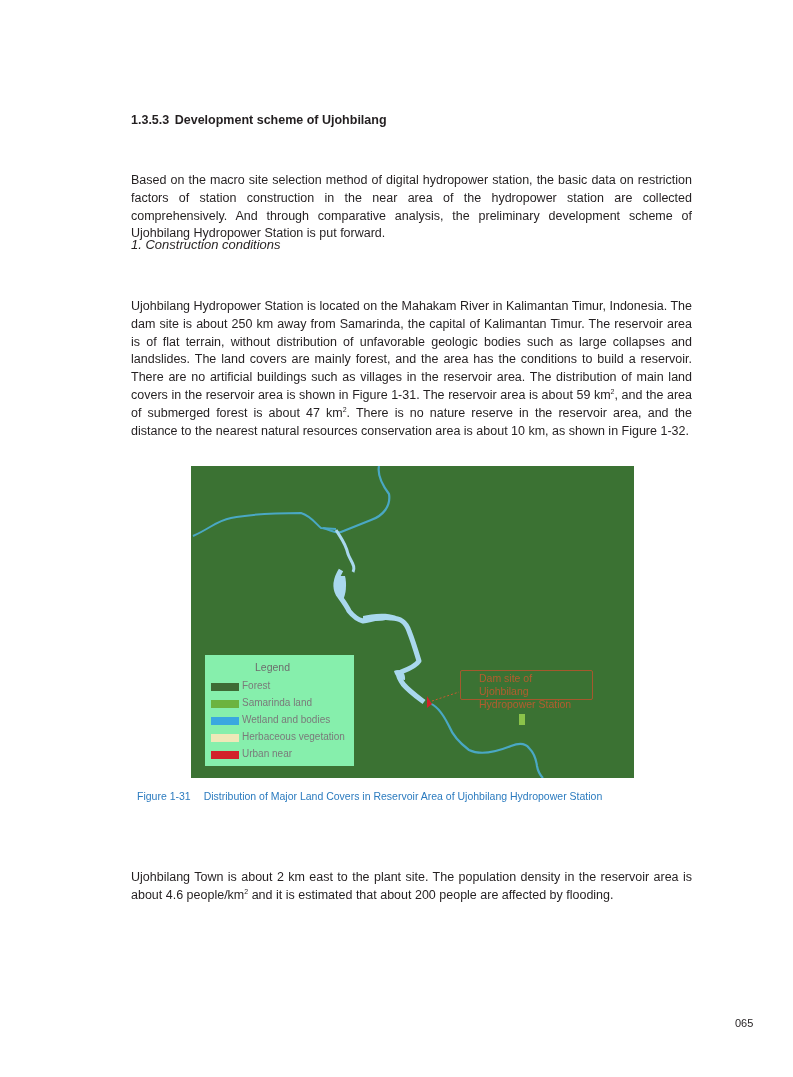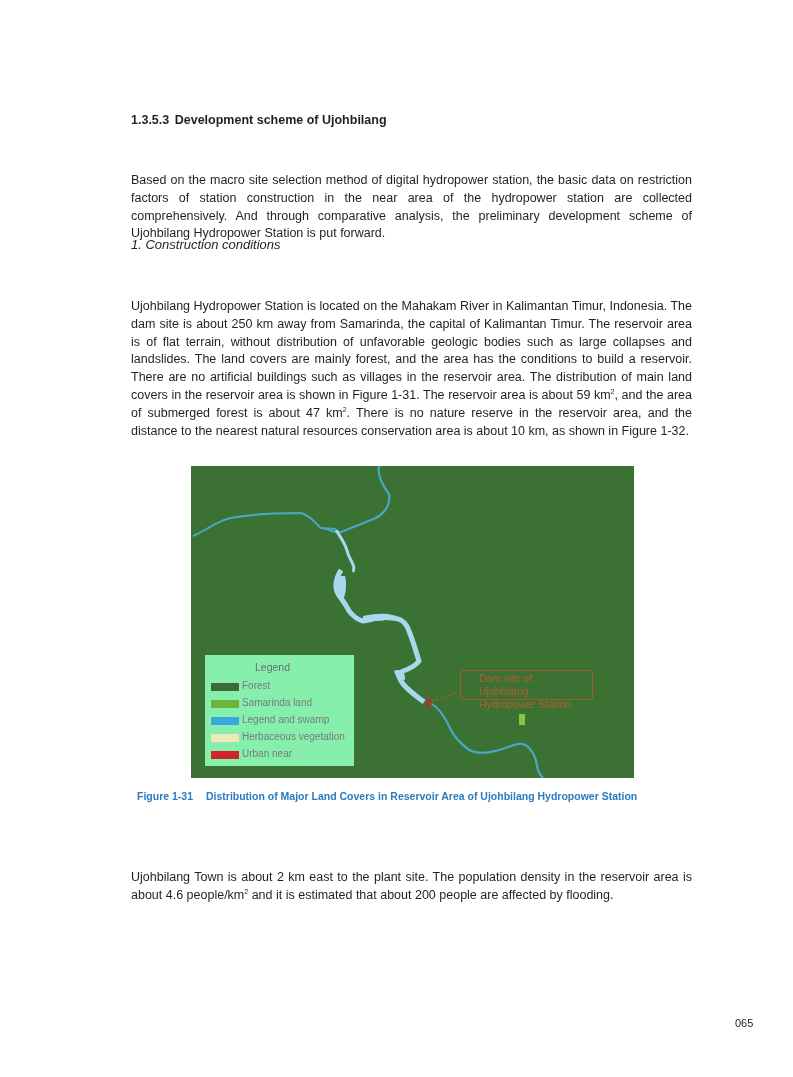--- a/index.html
+++ b/index.html
@@ -17,21 +17,21 @@
   sup { font-size:7px; vertical-align:super; line-height:0; }
   .figure { position:absolute; left:191px; top:466px; width:443px; height:312px; background:#3b7233; overflow:hidden; }
   .figure svg { position:absolute; left:0; top:0; }
   .legend { position:absolute; left:14px; top:189px; width:149px; height:111px; background:#86efac;
             font-size:10px; color:#7a7a7a; }
   .legend-title { position:absolute; left:50px; top:6px; font-size:10.5px; color:#6d6d6d; }
   .legend-item { position:absolute; left:6px; height:12px; display:flex; align-items:flex-end; }
   .swatch { width:28px; height:8px; margin-right:3px; }
   .callout { position:absolute; left:269px; top:204px; width:133px; height:30px; border:1px solid #b8542d;
              border-radius:2px; color:#c85a2e; font-size:10.5px; line-height:13px; padding:1px 18px; box-sizing:border-box; opacity:0.85; }
-  .caption { position:absolute; left:137px; top:790px; font-size:10.5px; font-weight:bold; color:#2b7bbf;text-align:center; }
+  .caption { position:absolute; left:137px; top:790px; font-size:10.5px; font-weight:normal; color:#2b7bbf;text-align:center; }
   .caption .fig-num { margin-right:10px; }
   .pagenum { position:absolute; left:735px; top:1017px; font-size:11px; color:#231f20;text-align:right; }
 </style>
 </head>
 <body>
 
 <div class="page">
 
   <div class="heading">
     <span class="num">1.3.5.3</span>
@@ -75,21 +75,21 @@
       <div class="legend-item" style="top:24px">
         <span class="swatch" style="background:#3e6b35"></span>
         <span>Forest</span>
       </div>
       <div class="legend-item" style="top:41px">
         <span class="swatch" style="background:#6cb33f"></span>
         <span>Samarinda land</span>
       </div>
       <div class="legend-item" style="top:58px">
         <span class="swatch" style="background:#3aa8e0"></span>
-        <span>Legend and swamp</span>
+        <span>Wetland and bodies</span>
       </div>
       <div class="legend-item" style="top:75px">
         <span class="swatch" style="background:#efe8b8"></span>
         <span>Herbaceous vegetation</span>
       </div>
       <div class="legend-item" style="top:92px">
         <span class="swatch" style="background:#d2232a"></span>
         <span>Urban near</span>
       </div>
     </div>

